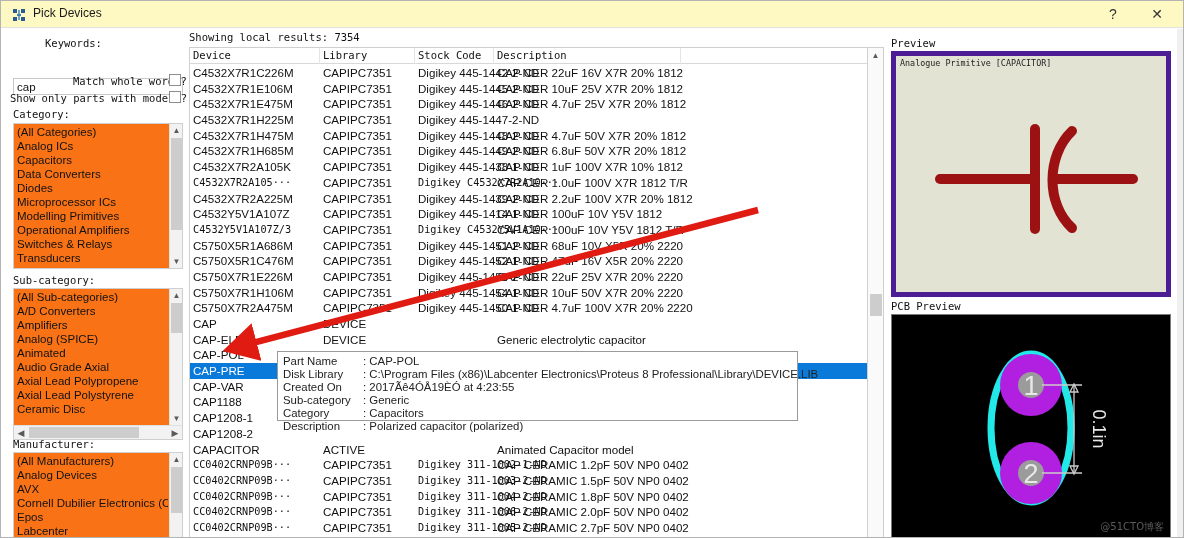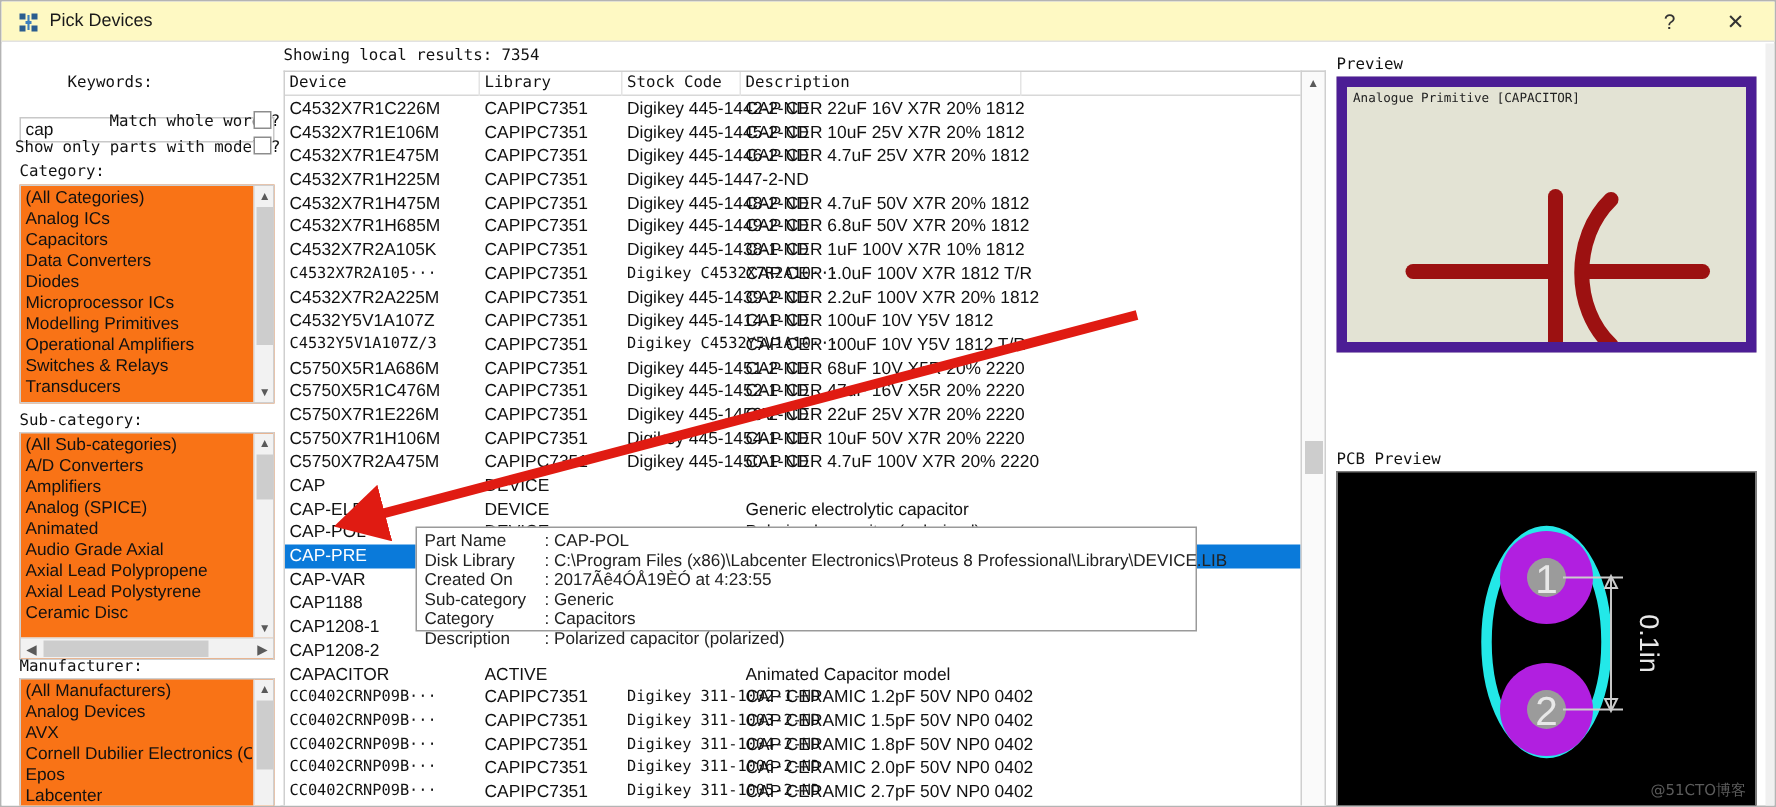--- a/index.html
+++ b/index.html
@@ -205,23 +205,23 @@
   #red-arrow {
     position: absolute; left: 0; top: 0; width: 1184px; height: 538px;
     pointer-events: none; z-index: 60;
   }
   .pv-label {
     position: absolute;
     font-family: "DejaVu Sans Mono", monospace;
     font-size: 10.5px; color: #111;
   }
   #preview-box {
-    position: absolute; left: 890px; top: 50px; width: 280px; height: 184px;
+    position: absolute; left: 890px; top: 50px; width: 280px; height: 246px;
     background: #e3e3d4;
-    border: 7px solid #4c1d95;
+    border: 5px solid #4c1d95;
     overflow: hidden;
   }
   #preview-caption {
     position: absolute; left: 4px; top: 2px;
     font-family: "DejaVu Sans Mono", monospace;
     font-size: 8.4px; color: #222;
   }
   #pcb-box {
     position: absolute; left: 890px; top: 313px; width: 280px; height: 225px;
     background: #000000;
@@ -257,21 +257,21 @@
         <rect x="7.3" y="3" width="1.4" height="10" fill="#3c7fbf"></rect>
       </svg>
     </span>
     <span id="title-text">Pick Devices</span>
     <div class="win-btn" id="help-btn">?</div>
     <div class="win-btn" id="close-btn">✕</div>
   </div>
 
   <div id="left-panel">
 
-    <div class="lbl" style="left:12px; top:20px;padding-left:32px;">Keywords:</div>
+    <div class="lbl" style="left:12px; top:8px;padding-left:32px;">Keywords:</div>
     <input id="kw-input" type="text" value="cap" style="">
 
     <div class="chkrow" style="left:72px; top:46px;">Match whole words?</div>
     <div class="chkbox" style="left:168px; top:45px;"></div>
 
     <div class="chkrow" style="left:9px; top:63px;">Show only parts with models?</div>
     <div class="chkbox" style="left:168px; top:62px;"></div>
 
     <div class="lbl" style="left:12px; top:79px;">Category:</div>
     <div class="listbox" id="category-list" style="left:12px; top:94px; width:170px; height:146px;">

